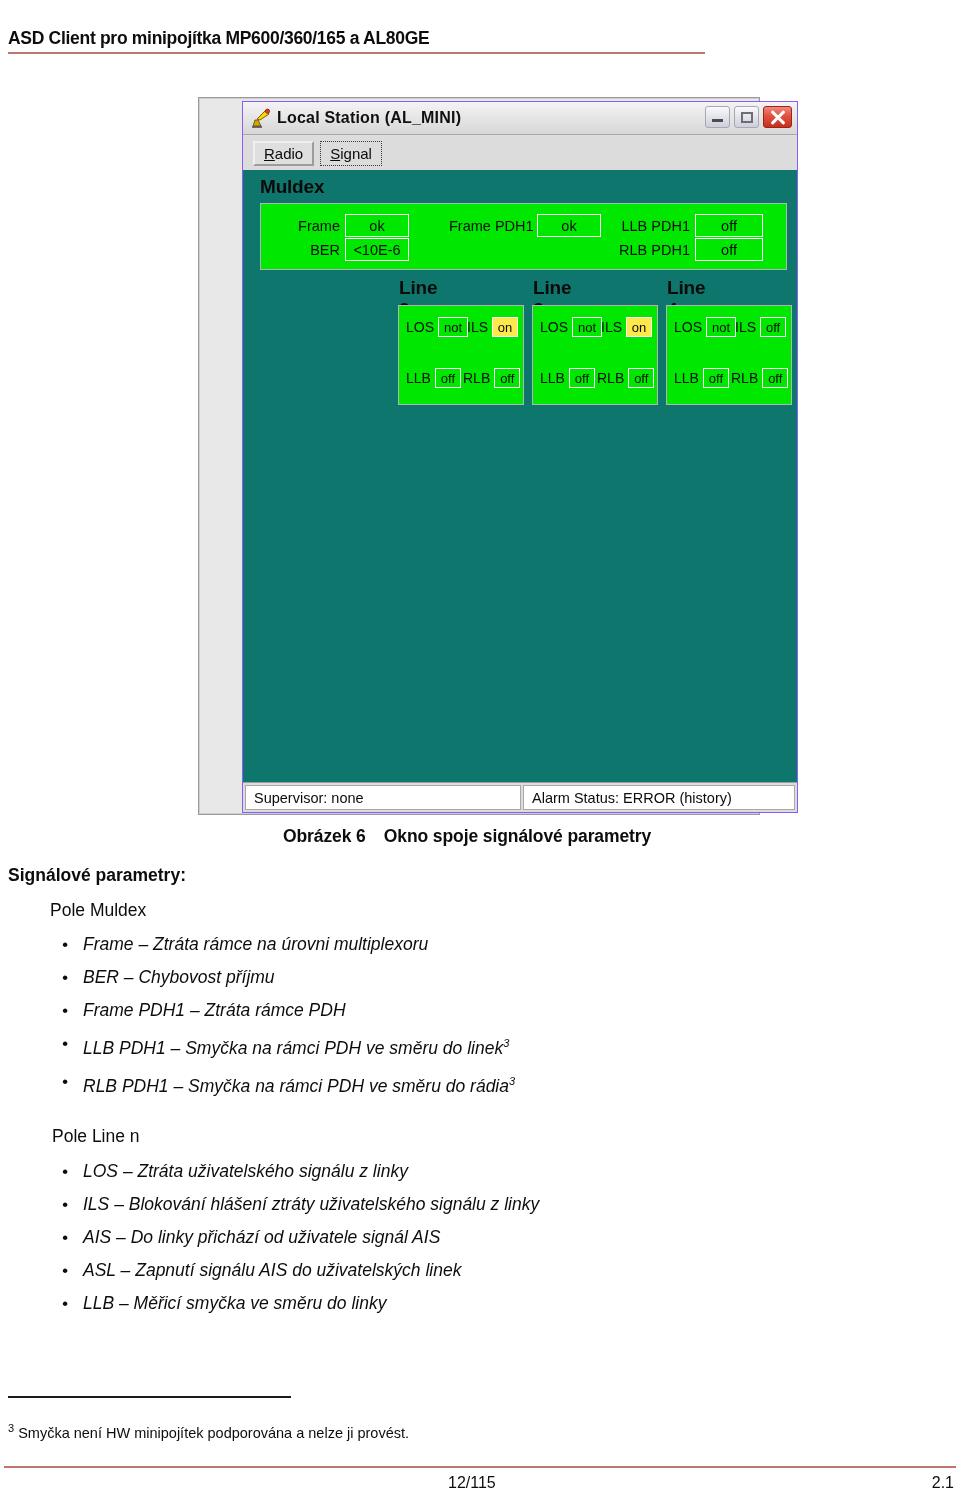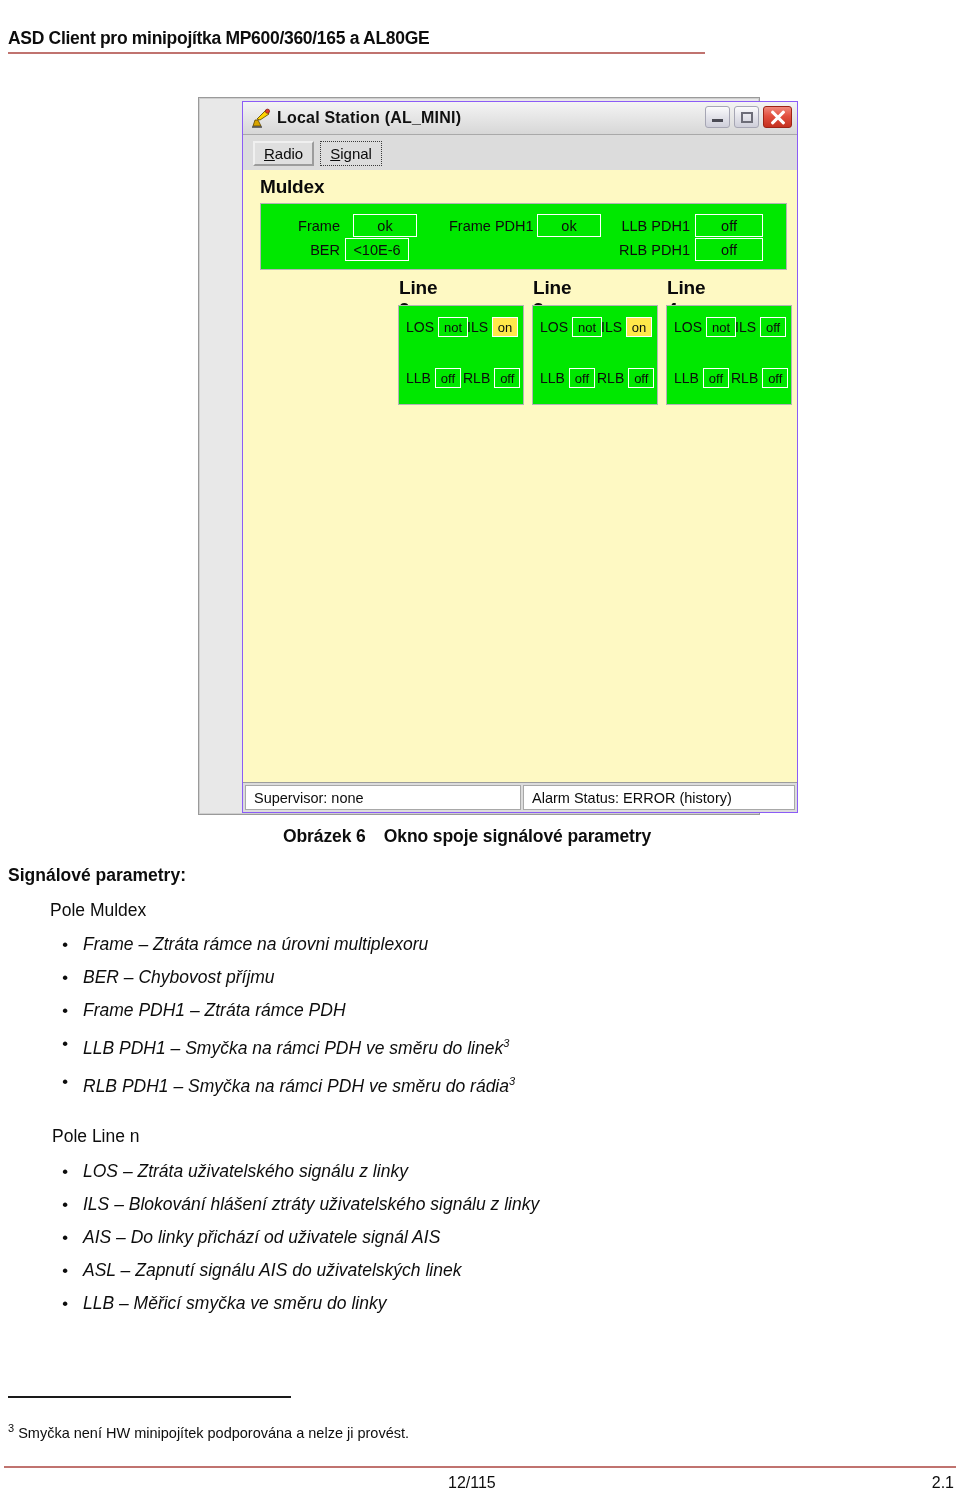--- a/index.html
+++ b/index.html
@@ -147,21 +147,21 @@
   .tab.focused {
     border: 1px dotted #3a3a3a;
     background: #dcdcdc;
   }
   .tab .u { text-decoration: underline; }
 
   .client {
     position: absolute;
     left: 0; top: 68px;
     width: 100%; height: 612px;
-    background: #fef9c3;
+    background: #0f766e;
   }
   .group-title {
     position: absolute;
     font-size: 19px;
     font-weight: bold;
     color: #0a0a0a;
     letter-spacing: -0.2px;
   }
 
   .muldex-title { left: 17px; top: 6px; }
@@ -385,21 +385,21 @@
         <span class="u">S</span>
           <span>ignal</span>
       </div>
     </div>
 
     <div class="client">
 
       <div class="group-title muldex-title">Muldex</div>
 
       <div class="muldex-panel">
-        <div class="fld" style="left:22px; top:10px;gap:8px;">
+        <div class="fld" style="left:22px; top:10px;">
           <span class="fld-label" style="width:62px;">Frame</span>
           <span class="fld-box" style="width:64px;">ok</span>
         </div>
         <div class="fld" style="left:22px; top:34px;">
           <span class="fld-label" style="width:62px;">BER</span>
           <span class="fld-box" style="width:64px;">&lt;10E-6</span>
         </div>
         <div class="fld" style="left:188px; top:10px;">
           <span class="fld-label" style="width:88px;">Frame PDH1</span>
           <span class="fld-box" style="width:64px;">ok</span>

